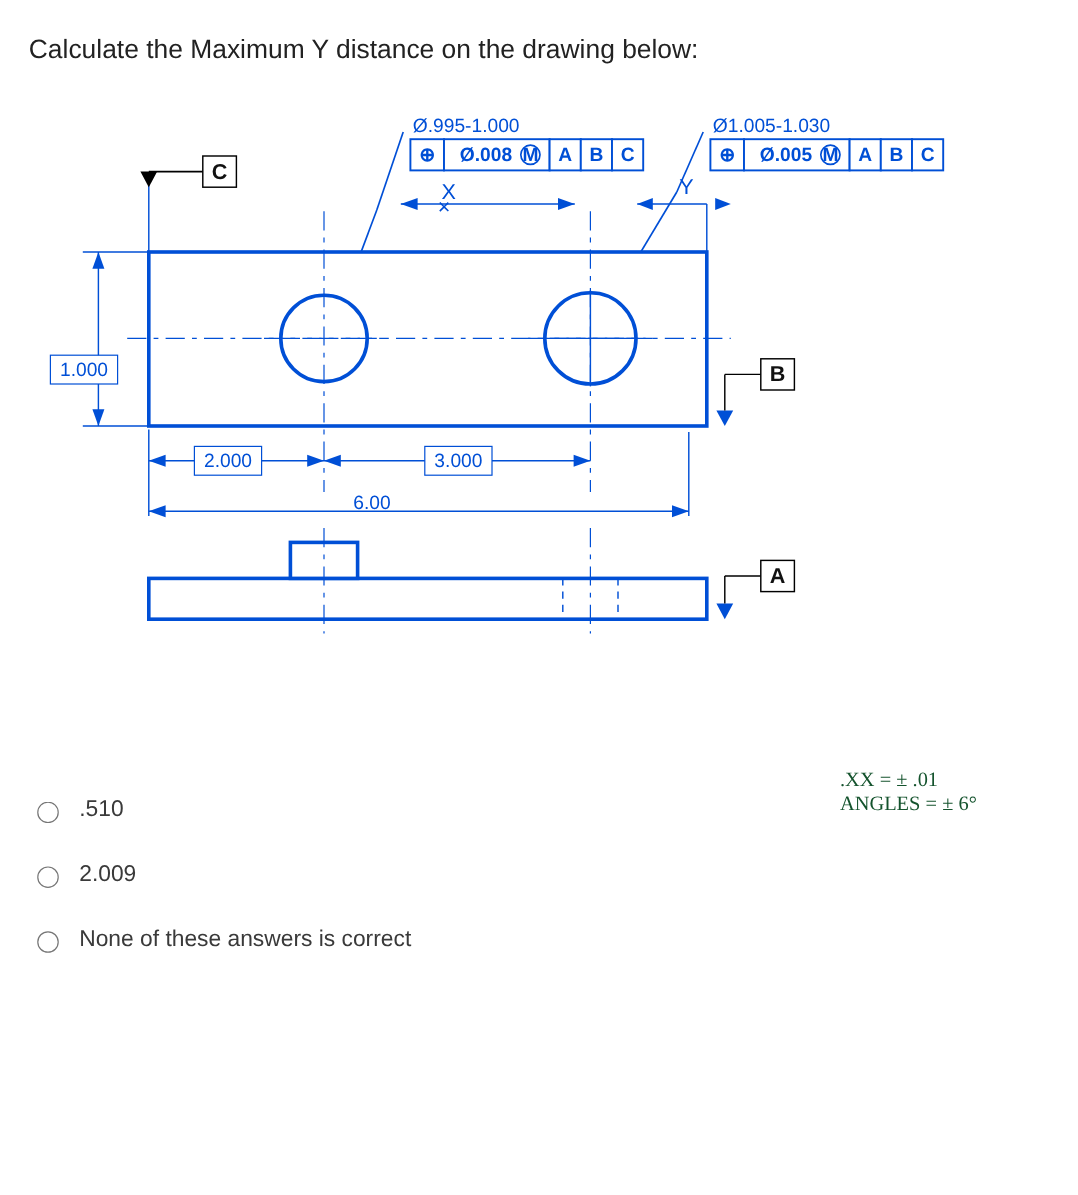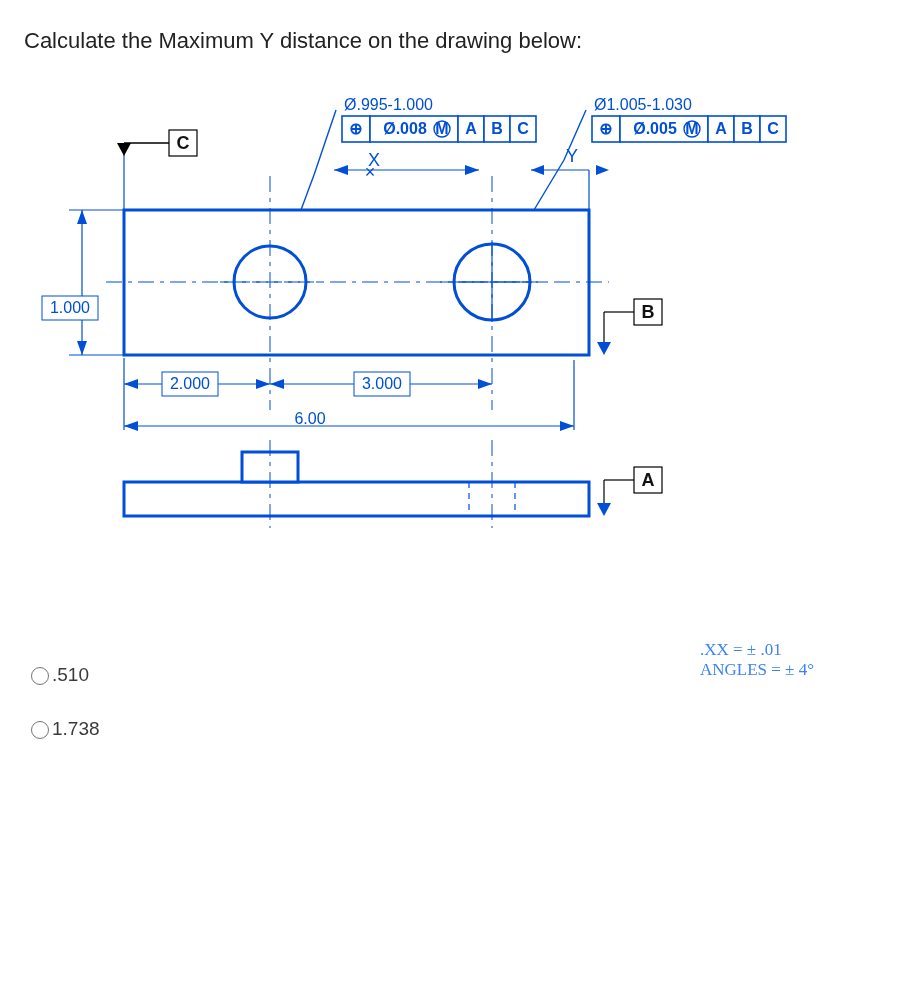--- a/index.html
+++ b/index.html
@@ -13,23 +13,23 @@
   .dim-text{font:16px Arial;text-anchor:middle;dominant-baseline:middle;fill:#004fd6}
   .leader{stroke:#004fd6;stroke-width:1.4;fill:none}
   .leader-arrow{fill:#004fd6}
   .part{fill:#fff;stroke:#004fd6;stroke-width:3}
   .thin{stroke:#004fd6;stroke-width:1.2;fill:none}
   .center{stroke:#004fd6;stroke-width:1;stroke-dasharray:16 6 4 6}
   .callout-text{font:16px Arial;fill:#004fd6}
   .fcf-box{fill:#fff;stroke:#004fd6;stroke-width:1.6}
   .fcf-text{font:bold 16px Arial;text-anchor:middle;dominant-baseline:middle;fill:#004fd6}
   .xmark{font:18px Arial;fill:#004fd6}
-  .tol-notes{position:absolute;right:60px;top:560px;font-family:'Times New Roman',serif;font-size:17px;text-align:left;color:#3b82f6}
+  .tol-notes{position:absolute;right:60px;top:560px;font-family:'Times New Roman',serif;font-size:17px;text-align:left;color:#14532d}
   .options{padding:8px 2px}
-  .opt{display:flex;align-items:flex-start;padding:16px 0;font-size:19px;color:#3a3a3a}
+  .opt{display:flex;align-items:center;gap:14px;padding:16px 0;font-size:19px;color:#3a3a3a}
   .opt input{width:18px;height:18px;accent-color:#555}
   .opt label{cursor:pointer}
 </style>
 </head>
 <body>
 
 <div class="page">
 
   <div class="question">Calculate the Maximum Y distance on the drawing below:</div>
 
@@ -183,28 +183,32 @@
         <line x1="580" y1="423" x2="580" y2="400" stroke="#000" stroke-width="1.2"></line>
         <line x1="580" y1="400" x2="610" y2="400" stroke="#000" stroke-width="1.2"></line>
         <rect class="datum-box" x="610" y="387" width="28" height="26"></rect>
         <text class="datum-text" x="624" y="401">A</text>
       </g>
 
     </svg>
 
     <div class="tol-notes">
       <div>.XX  = ± .01</div>
-      <div>ANGLES = ±  4°</div>
+      <div>ANGLES = ±  6°</div>
     </div>
   </div>
 
   <div class="options">
     <div class="opt">
       <input type="radio" name="ans" id="oa" style="">
       <label for="oa">.510</label>
     </div>
     <div class="opt">
       <input type="radio" name="ans" id="oc" style="">
-      <label for="oc">1.738</label>
+      <label for="oc">2.009</label>
+    </div>
+    <div class="opt">
+      <input type="radio" name="ans" id="od" style="">
+      <label for="od">None of these answers is correct</label>
     </div>
   </div>
 
 </div>
 
 </body></html>

